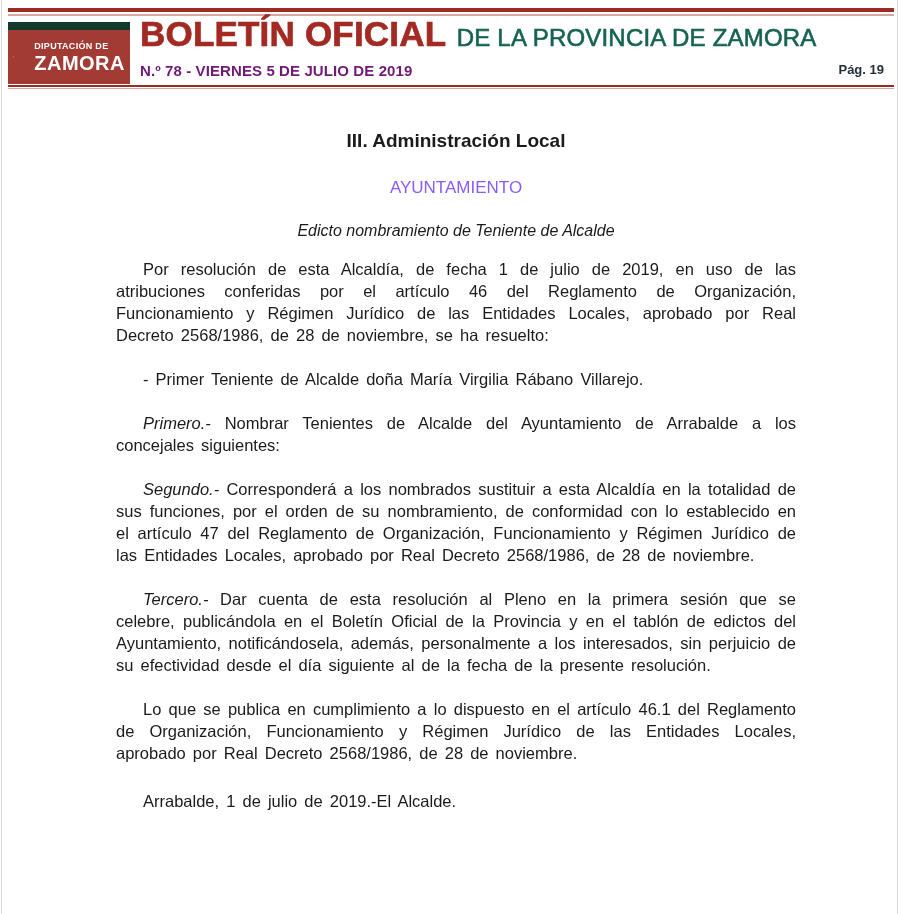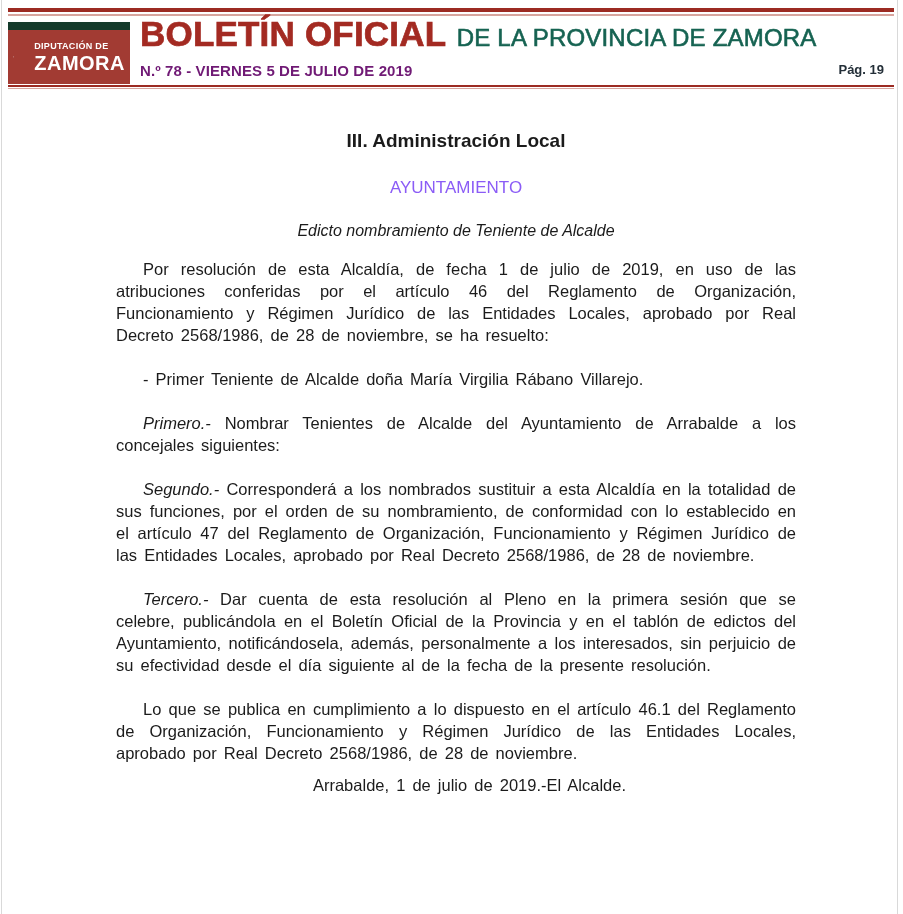--- a/index.html
+++ b/index.html
@@ -55,21 +55,21 @@
   .content h1{font-size:19px;font-weight:bold;text-align:center;margin:42px 0 0;color:#1b1b1b;}
   .content h2{font-size:17px;font-weight:normal;text-align:center;margin:26px 0 0;color:#8b5cf6;}
   .content h3{font-size:17px;font-weight:bold;text-align:center;margin:26px 0 0;color:#1b1b1b;}
   .edict{font-size:16px;font-style:italic;text-align:center;margin:24px 0 0;}
   .body-p{
     font-size:16.5px;line-height:22px;text-align:justify;text-indent:27px;
     word-spacing:2.5px;margin:22px 0 0;
   }
   .body-p.first{margin-top:18px;}
   .body-p.single{text-align:left;}
-  .body-p.closing{margin-top:10px;text-align:center;}
+  .body-p.closing{margin-top:26px;text-align:left;}
   .lead{font-style:italic;}
 </style>
 </head>
 <body>
 
 <div class="page">
   <div class="edge left"></div>
   <div class="edge right"></div>
 
   <div class="top-rule"></div>

